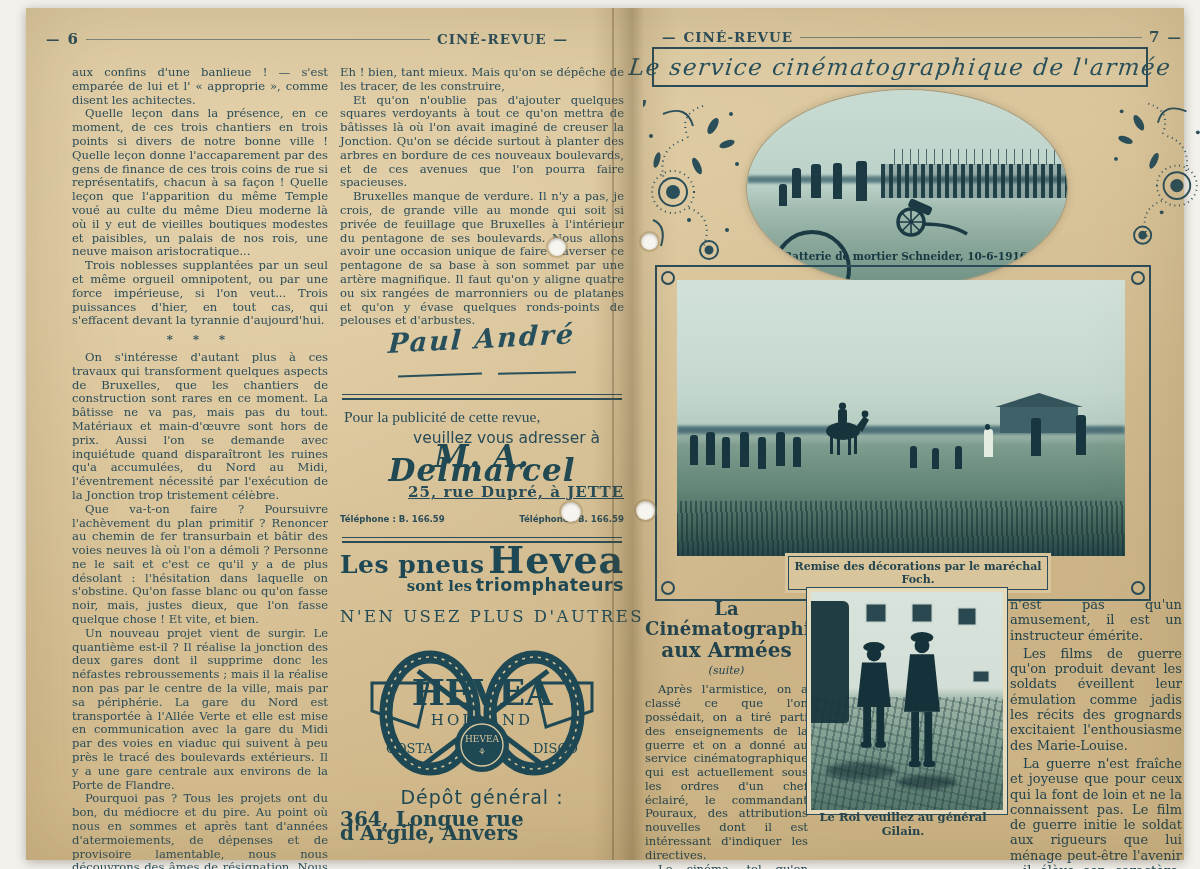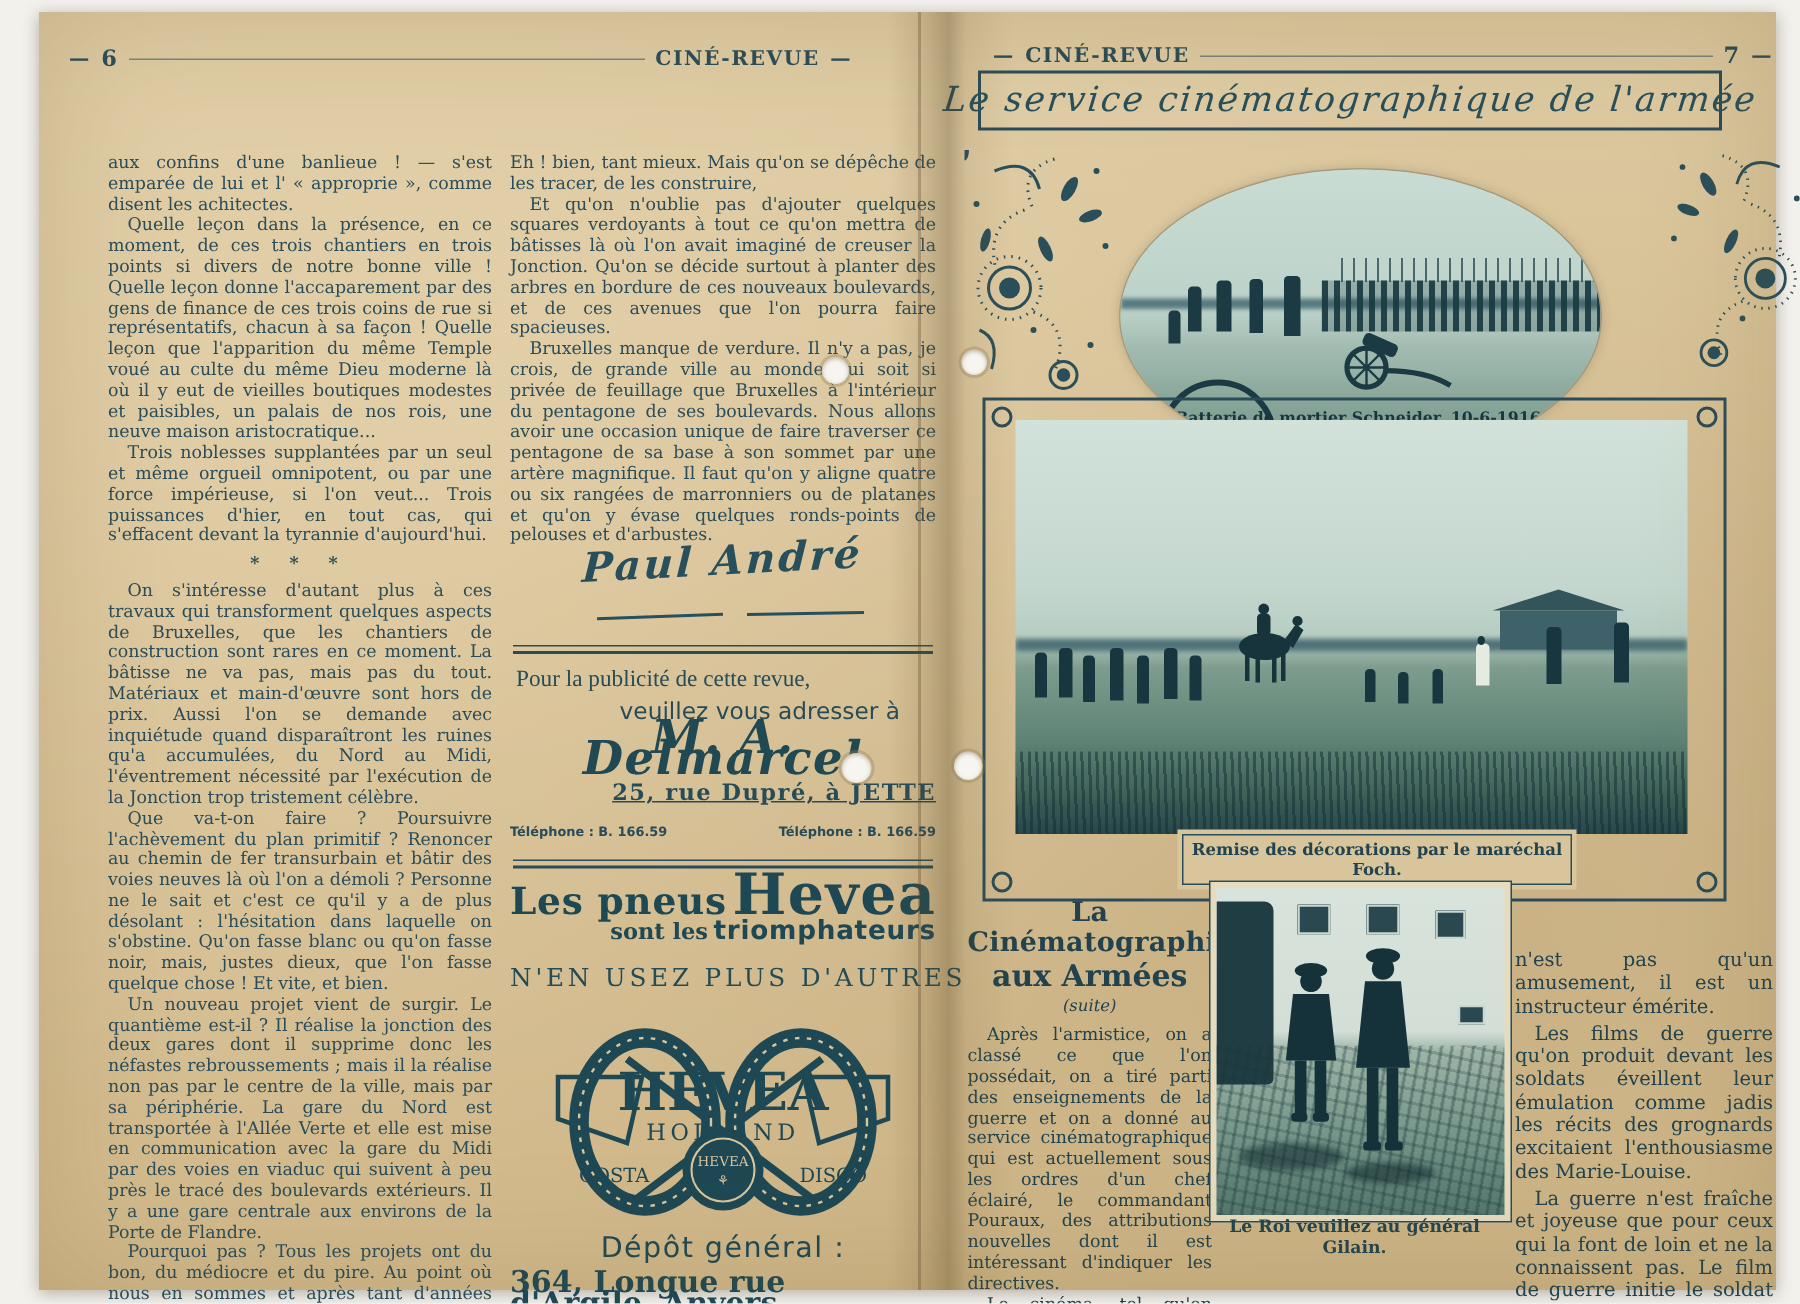--- a/index.html
+++ b/index.html
@@ -22,21 +22,21 @@
   .hdr{position:absolute;display:flex;align-items:center;gap:7px;color:#2a4c58;
     font-weight:bold;font-size:13.5px;letter-spacing:1px;}
   .hdr .rule{flex:1;border-top:1.4px solid rgba(42,76,88,0.55);height:0;}
   .hdr .pgnum{font-size:15px;}
 
   
   .col{position:absolute;color:#2b4d59;text-align:justify;}
   .col1{left:46px;top:58px;width:256px;font-size:11.6px;line-height:13.8px;}
   .col2{left:314px;top:58px;width:284px;font-size:11.6px;line-height:13.8px;}
   .p{margin:0;text-indent:13px;}
-  .p.noind{text-indent:0;margin-top:36px;}
+  .p.noind{text-indent:0;}
   .starsep{text-align:center;letter-spacing:8px;font-weight:bold;margin:5px 0 4px;color:#2a4c58;}
 
   .sig{position:relative;height:52px;margin-top:4px;text-align:center;}
   .sig .sigtext{display:inline-block;font-style:italic;font-size:27px;font-weight:bold;
     transform:rotate(-3deg) skewX(-6deg);letter-spacing:2px;color:#27505c;}
   .sig .fl{position:absolute;border-top:2px solid #27505c;height:0;}
   .fl1{left:58px;top:42px;width:84px;transform:rotate(-2deg);}
   .fl2{left:158px;top:40px;width:78px;transform:rotate(-1deg);}
 
   .dblrule{height:3px;border-top:1.2px solid #2a4c58;border-bottom:2.4px solid #2a4c58;margin:10px 2px;}
@@ -255,21 +255,21 @@
         <ellipse cx="70" cy="26" rx="4" ry="9" transform="rotate(30 70 26)"></ellipse>
         <ellipse cx="84" cy="44" rx="3.5" ry="8" transform="rotate(70 84 44)"></ellipse>
         <ellipse cx="54" cy="66" rx="3.5" ry="9" transform="rotate(-25 54 66)"></ellipse>
         <circle cx="88" cy="14" r="2"></circle>
           <circle cx="94" cy="64" r="2"></circle>
           <circle cx="8" cy="36" r="2"></circle>
         <circle cx="46" cy="120" r="2"></circle>
       </g>
     </svg>
 
-    <div class="oval" style="left:721px;top:105px;">
+    <div class="oval" style="left:721px;top:82px;">
       <div class="ov-treeline"></div>
       <div class="ov-bayonets"></div>
       <div class="ov-soldiers"></div>
       <div class="ov-fig" style="left:14%;top:40%;width:9px;height:30px;"></div>
       <div class="ov-fig" style="left:20%;top:38%;width:10px;height:34px;"></div>
       <div class="ov-fig" style="left:27%;top:37%;width:9px;height:36px;"></div>
       <div class="ov-fig" style="left:34%;top:36%;width:11px;height:40px;"></div>
       <div class="ov-fig" style="left:10%;top:48%;width:8px;height:22px;"></div>
       <svg style="position:absolute;left:42%;top:52%;" width="92" height="48" viewBox="0 0 92 48">
         <circle cx="30" cy="30" r="13" fill="none" stroke="#1b3a43" stroke-width="3.5"></circle>

